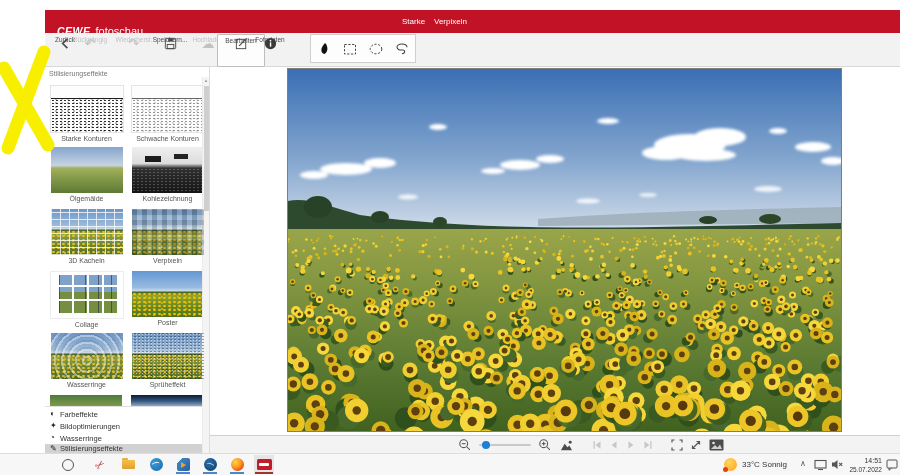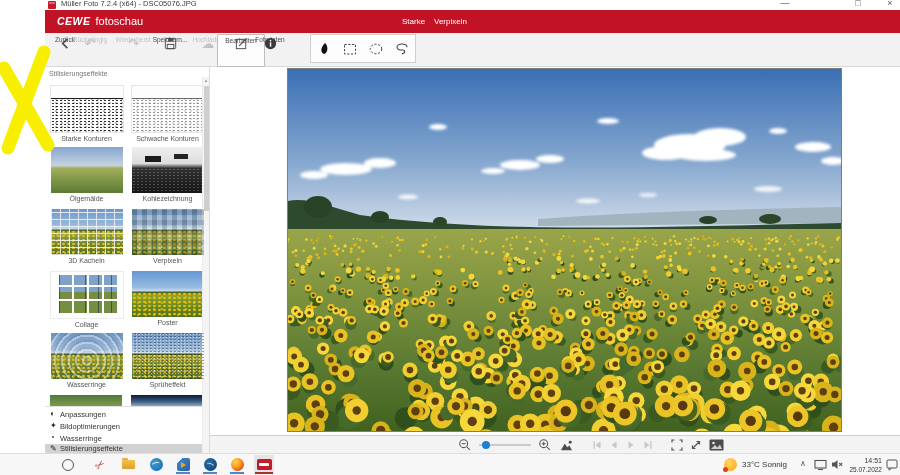--- a/index.html
+++ b/index.html
@@ -9,21 +9,21 @@
 
   
   .titlebar{left:45px;top:0;width:855px;height:10px;background:#fff;}
   .title-icon{left:3px;top:1px;width:8px;height:8px;background:#c21b2a;border-radius:1px;}
   .title-icon::after{content:"";position:absolute;left:1px;top:1px;width:6px;height:2px;background:#e8606e;}
   .title-text{left:16px;top:-1px;font-size:7.5px;color:#3c3c3c;white-space:nowrap;}
   .winbtn{top:-3px;width:18px;height:13px;font-size:9px;color:#555;text-align:center;line-height:13px;}
 
   
   .menubar{left:45px;top:10px;width:855px;height:23px;background:#c11226;}
-  .brand{left:12px;top:5px;color:#fff;font-size:11px;white-space:nowrap;}
+  .brand{left:12px;top:15px;color:#fff;font-size:11px;white-space:nowrap;}
   .brand b{font-style:italic;letter-spacing:.5px;margin-right:5px;font-size:10.5px;}
   .menu-item{top:7px;color:#fff;font-size:8px;cursor:default;}
 
   
   .toolbar{left:45px;top:33px;width:855px;height:34px;background:#f2f2f2;border-bottom:1px solid #d8d8d8;box-sizing:border-box;}
   .tbtn{position:absolute;top:2px;height:29px;display:flex;flex-direction:column;align-items:center;justify-content:flex-start;color:#4a4a4a;}
   .tbtn .tico{height:15px;line-height:15px;font-size:13px;}
   .tbtn .tlabel{font-size:6.5px;margin-top:1px;white-space:nowrap;}
   .tbtn.disabled{color:#c2c2c2;}
   .tbtn.boxed{background:#fdfdfd;border:1px solid #bdbdbd;border-radius:1px;top:1px;padding:1px 2px;}
@@ -129,27 +129,20 @@
   .sun{position:relative;width:13px;height:13px;border-radius:50%;background:radial-gradient(circle at 40% 35%,#ffd95e,#ff9d1e);}
   .sun::after{content:"";position:absolute;left:-1px;bottom:-1px;width:5px;height:5px;border-radius:50%;background:#e7400c;}
 
   .annot{left:0;top:42px;z-index:60;pointer-events:none;}
 </style>
 </head>
 <body>
 
 <div class="screen">
 
-  <div class="abs titlebar">
-    <div class="abs title-icon"></div>
-    <div class="abs title-text">Müller Foto 7.2.4 (x64) - DSC05076.JPG</div>
-    <div class="abs winbtn" style="left:731px;">—</div>
-    <div class="abs winbtn" style="left:804px;">□</div>
-    <div class="abs winbtn" style="left:836px;">×</div>
-  </div>
 
   <div class="abs menubar">
     <div class="abs brand">
       <b>CEWE</b><span>fotoschau</span>
     </div>
     <div class="abs menu-item" style="left:357px;">Starke</div>
     <div class="abs menu-item" style="left:389px;">Verpixeln</div>
   </div>
 
   <div class="abs toolbar">
@@ -269,21 +262,21 @@
     <div class="cell" style="left:84px;top:266px;">
       <div class="thumb phg t-spray"></div>
       <div class="elabel">Sprüheffekt</div>
     </div>
     <div class="thumb-part t-part-left" style="left:5px;top:328px;"></div>
     <div class="thumb-part t-part-right" style="left:86px;top:328px;"></div>
 
     <div class="abs acc-sep"></div>
     <div class="acc" style="top:341px;">
       <span class="acc-ic">◐</span>
-      <span class="acc-label">Anpassungen</span>
+      <span class="acc-label">Farbeffekte</span>
     </div>
     <div class="acc" style="top:353px;">
       <span class="acc-ic">✦</span>
       <span class="acc-label">Bildoptimierungen</span>
     </div>
     <div class="acc" style="top:365px;">
       <span class="acc-ic">◔</span>
       <span class="acc-label">Wasserringe</span>
     </div>
     <div class="acc selected" style="top:377px;height:9px;">

